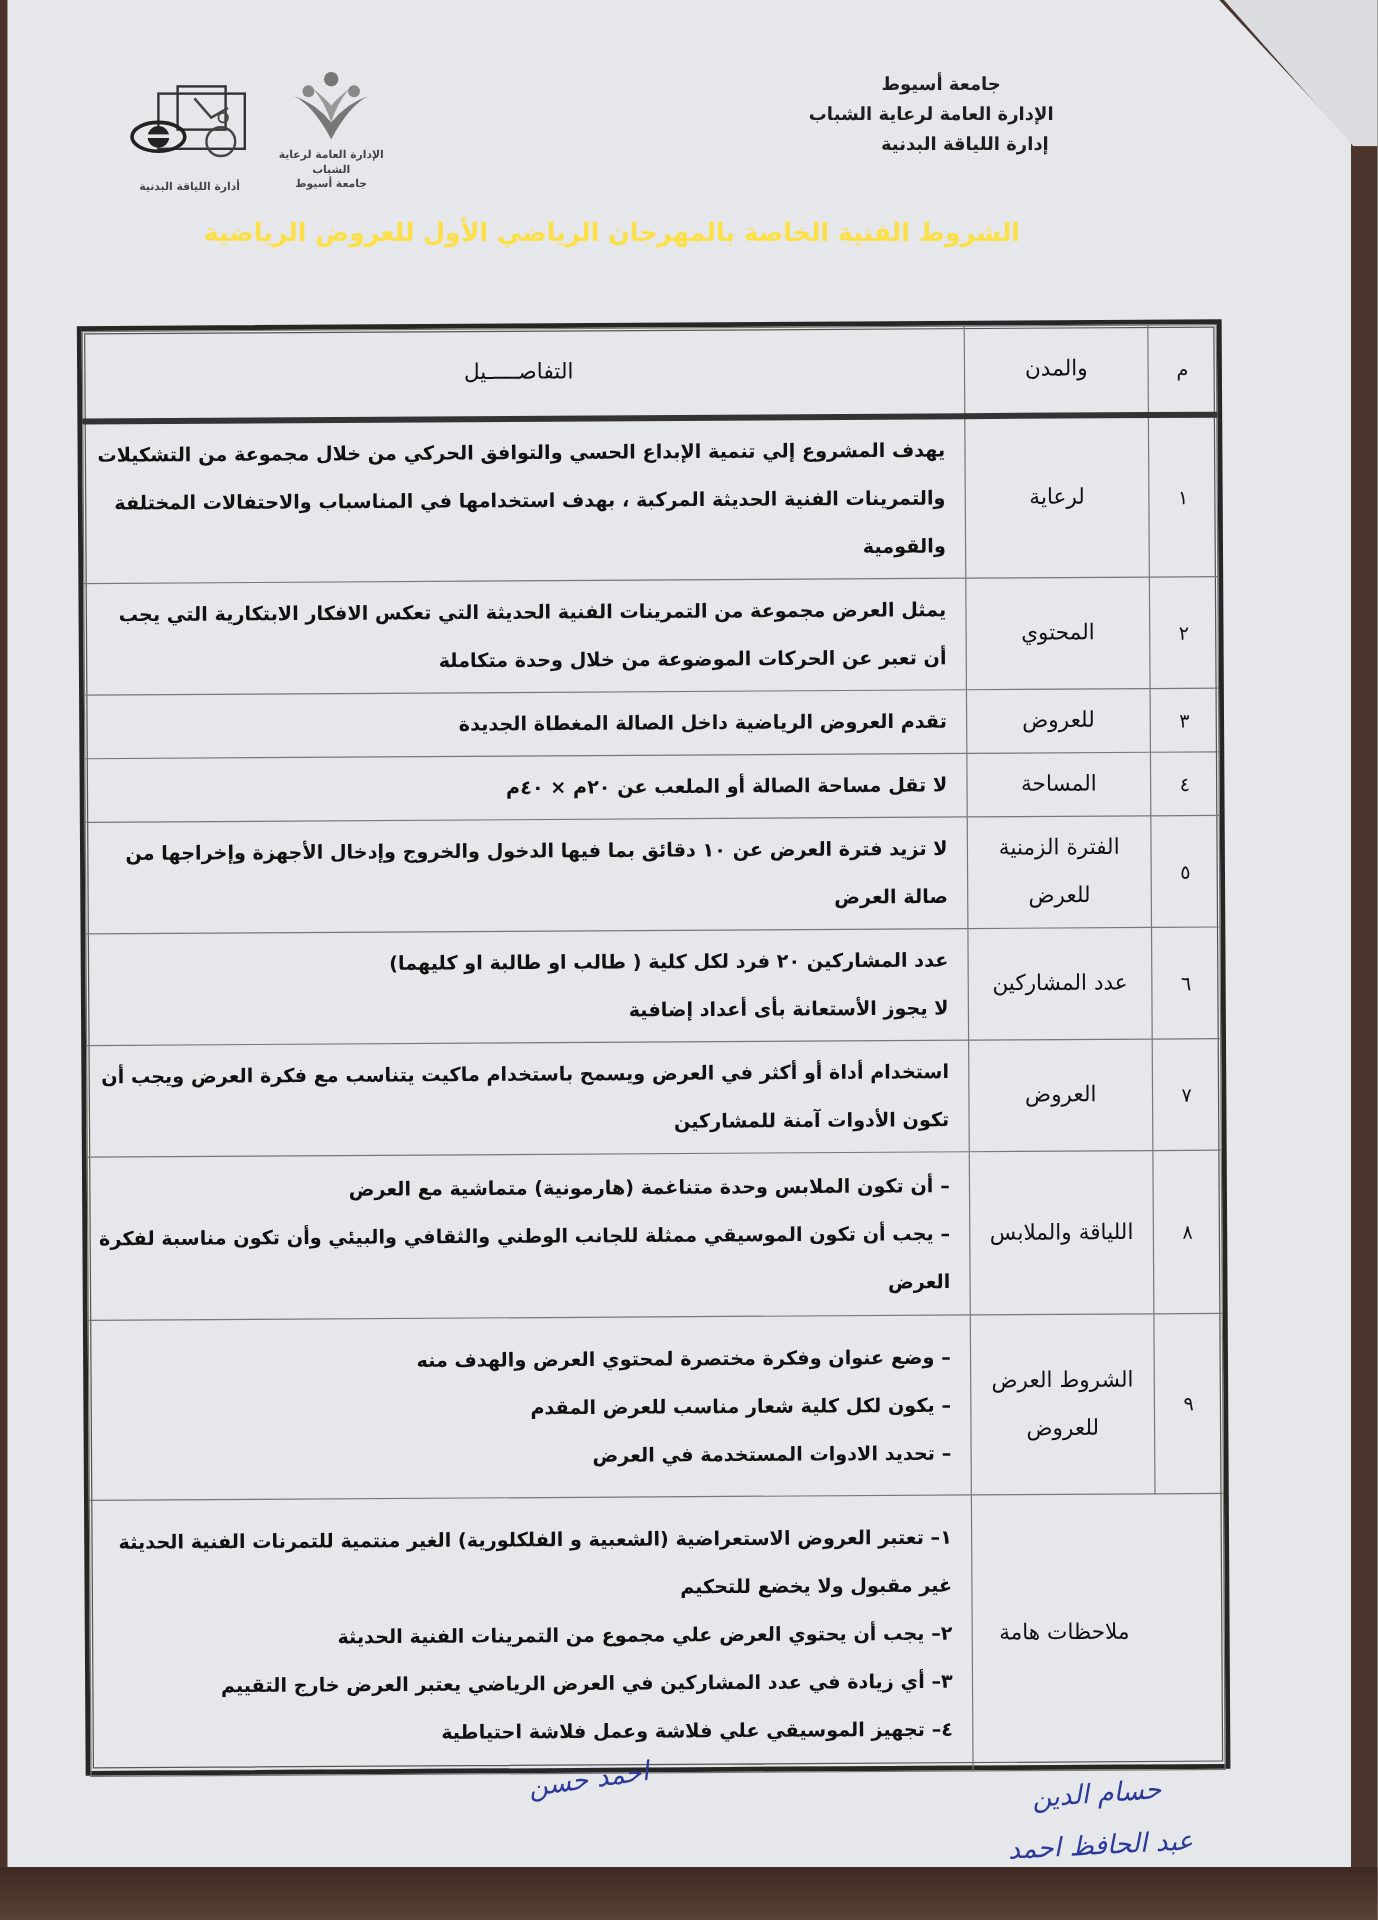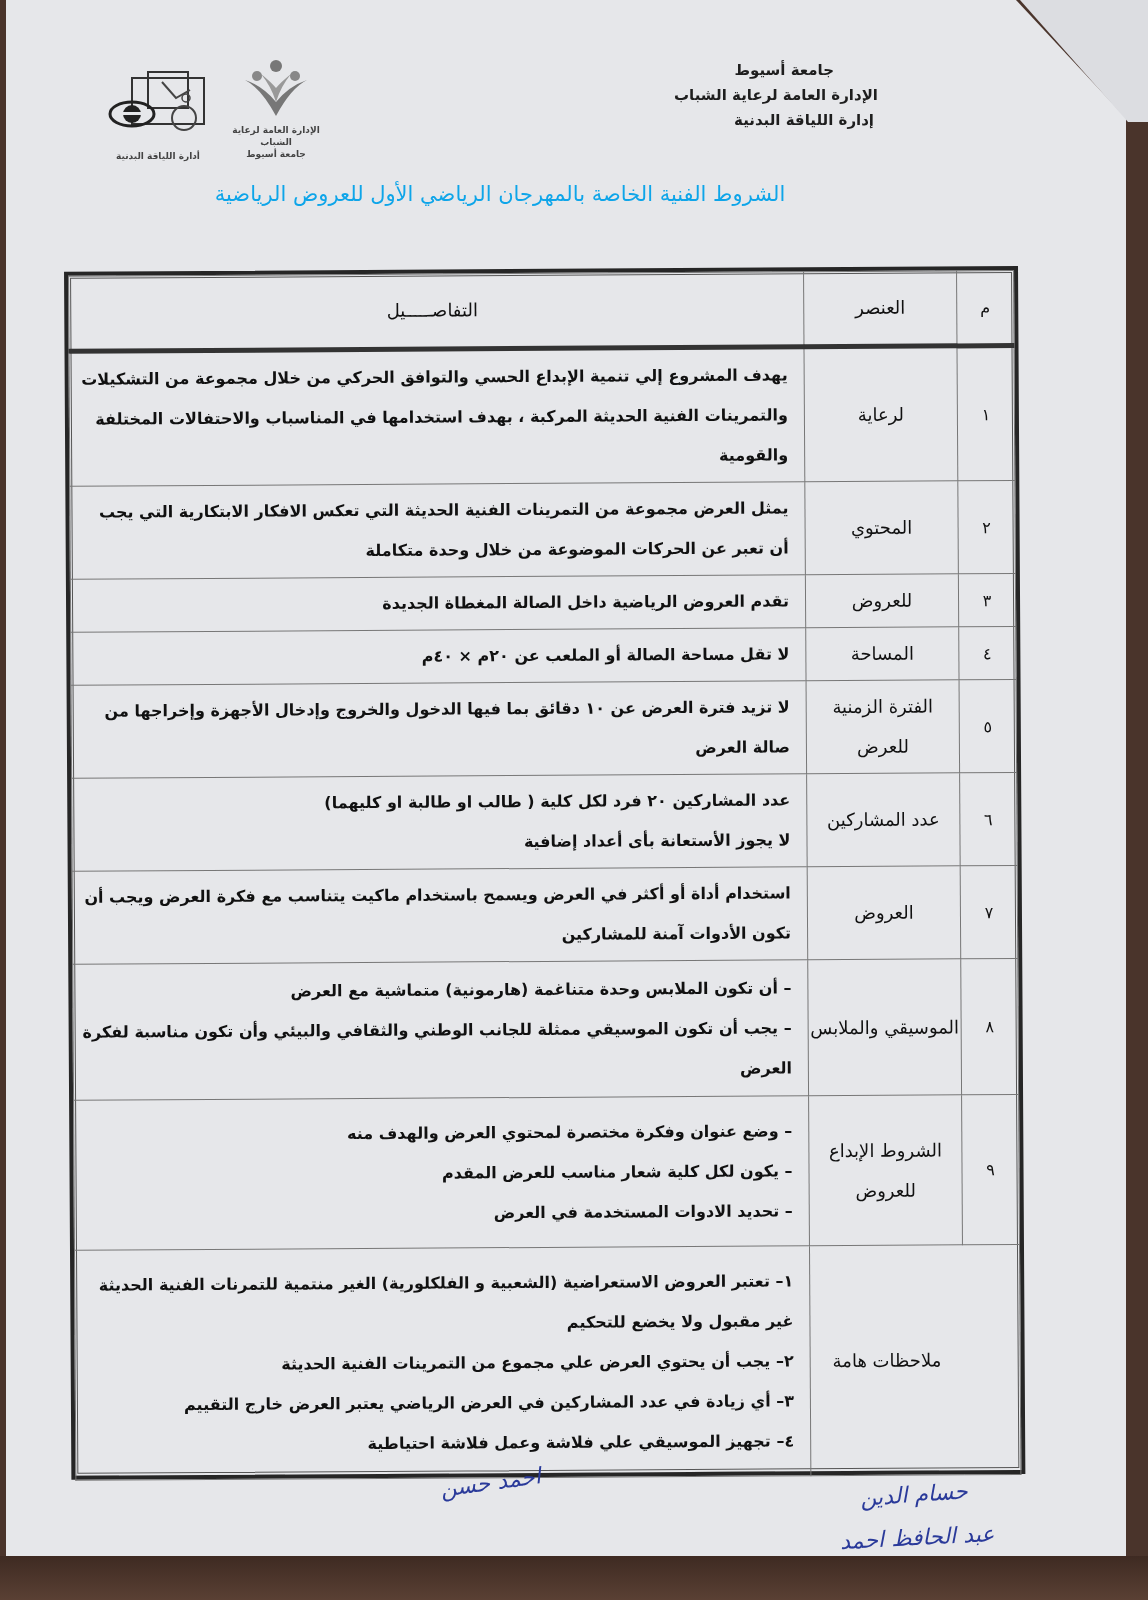--- a/index.html
+++ b/index.html
@@ -24,21 +24,21 @@
     text-align: right; color: #1e1e1e; font-weight: bold; font-size: 15px; line-height: 25px;
   }
   .header-right div:first-child { padding-right: 44px; }
   .header-right div:last-child { padding-right: 4px; text-align: right; }
   .logo { position: absolute; text-align: center; color: #333; }
   .logo-youth { left: 228px; top: 58px; width: 96px; }
   .logo-fitness { left: 100px; top: 68px; width: 116px; }
   .logo-caption { font-size: 9px; font-weight: bold; line-height: 12px; color: #444; }
   .title {
     position: absolute; top: 175px; left: 150px; width: 700px;
-    text-align: center; color: #0ea5e9; font-weight: normal; font-size: 21px; line-height: 38px;
+    color: #fde047; font-weight: bold; font-size: 21px; line-height: 38px;
   }
   .table-wrap {
     position: absolute; left: 64px; top: 266px; width: 946px; height: 1200px;
     border: 4px solid #262626;
     box-shadow: inset 0 0 0 2px #e6e7ea, inset 0 0 0 3px #555;
     transform: rotate(-0.35deg);
     transform-origin: top right;
   }
   table {
     width: 100%; border-collapse: collapse; color: #111;
@@ -99,21 +99,21 @@
 
 <div class="title">
   <div>الشروط الفنية الخاصة بالمهرجان الرياضي الأول للعروض الرياضية</div>
 </div>
 
 <div class="table-wrap">
   <table>
     <tbody>
         <tr class="head-row">
       <th class="c-num">م</th>
-      <th class="c-el">العنصر</th>
+      <th class="c-el">والمدن</th>
       <th class="c-det" style="text-align:center">التفاصـــــيل</th>
     </tr>
     <tr style="height:130px">
       <td class="c-num">١</td>
       <td class="c-el">لرعاية</td>
       <td class="c-det">
             <div>يهدف المشروع إلي تنمية الإبداع الحسي والتوافق الحركي من خلال مجموعة من التشكيلات والتمرينات الفنية الحديثة المركبة ، بهدف استخدامها في المناسباب والاحتفالات المختلفة والقومية</div>
           </td>
     </tr>
     <tr style="height:92px">
@@ -154,29 +154,29 @@
     </tr>
     <tr style="height:92px">
       <td class="c-num">٧</td>
       <td class="c-el">العروض</td>
       <td class="c-det">
             <div>استخدام أداة أو أكثر في العرض ويسمح باستخدام ماكيت يتناسب مع فكرة العرض ويجب أن تكون الأدوات آمنة للمشاركين</div>
           </td>
     </tr>
     <tr style="height:136px">
       <td class="c-num">٨</td>
-      <td class="c-el">الموسيقي والملابس</td>
+      <td class="c-el">اللياقة والملابس</td>
       <td class="c-det">
         <div>– أن تكون الملابس وحدة متناغمة (هارمونية) متماشية مع العرض</div>
         <div>– يجب أن تكون الموسيقي ممثلة للجانب الوطني والثقافي والبيئي وأن تكون مناسبة لفكرة العرض</div>
       </td>
     </tr>
     <tr style="height:150px">
       <td class="c-num">٩</td>
-      <td class="c-el">الشروط الإبداع للعروض</td>
+      <td class="c-el">الشروط العرض للعروض</td>
       <td class="c-det">
         <div>– وضع عنوان وفكرة مختصرة لمحتوي العرض والهدف منه</div>
         <div>– يكون لكل كلية شعار مناسب للعرض المقدم</div>
         <div>– تحديد الادوات المستخدمة في العرض</div>
       </td>
     </tr>
     <tr style="height:230px">
       <td style="border-left:none"></td>
       <td class="c-el" style="border-right:none">ملاحظات هامة</td>
       <td class="c-det">

